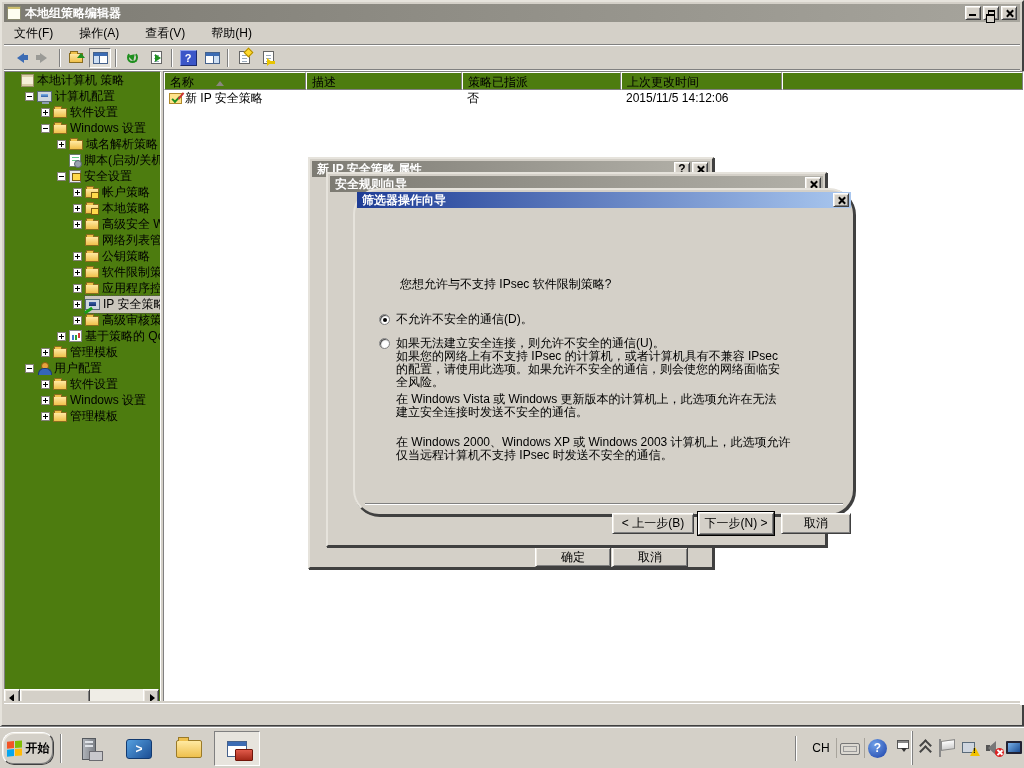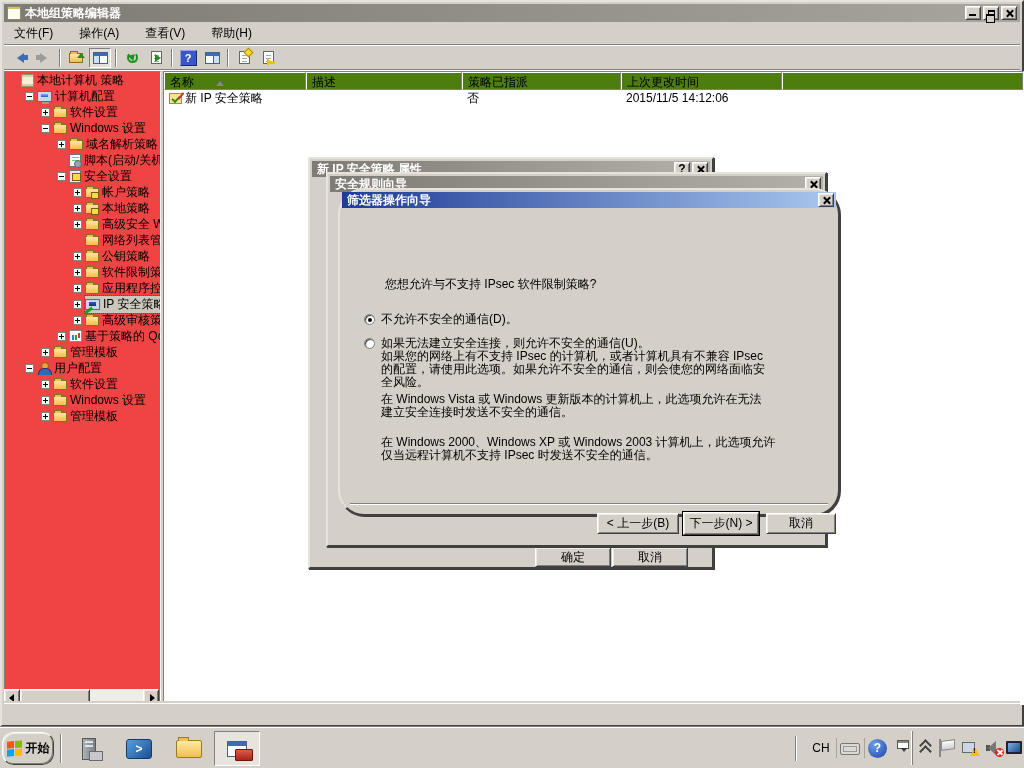--- a/index.html
+++ b/index.html
@@ -44,21 +44,21 @@
   .refresh-c::after { content:""; position:absolute; right:-3px; top:-3px; width:0; height:0; border:4px solid transparent; border-left:6px solid #1f8f1f; transform:rotate(-45deg); }
   .mini-doc { width:11px; height:13px; background:#fff; border:1px solid #666; position:relative; box-shadow:inset 0 -2px 0 #fff; }
   .mini-doc .lines { position:absolute; left:2px; right:2px; top:3px; height:7px; background:repeating-linear-gradient(#9ab 0 1px, transparent 1px 3px); }
   .green-r { position:absolute; right:-4px; bottom:1px; width:0; height:0; border:4px solid transparent; border-left:6px solid #1f8f1f; }
   .help-sq { width:17px; height:16px; background:#3b56c8; border:1px solid; border-color:#8fa0e8 #1c2a6e #1c2a6e #8fa0e8; color:#fff; font-weight:bold; font-size:11px; text-align:center; line-height:14px; }
   .spark { position:absolute; right:-3px; top:-3px; width:7px; height:7px; background:#ffd92a; transform:rotate(45deg); border:1px solid #b08a00; }
   .yellow-arrow { position:absolute; right:-2px; bottom:-1px; width:8px; height:3px; background:#e8c400; }
   .yellow-arrow::after { content:""; position:absolute; right:-1px; top:-3px; border:4px solid transparent; border-left:5px solid #e8c400; }
 
   
-  #treepanel { position:absolute; left:2px; top:69px; width:157px; height:634px; background:#ef4444; border:1px solid; border-color:#808080 #fff #fff #808080; overflow:hidden; }
+  #treepanel { position:absolute; left:2px; top:69px; width:157px; height:634px; background:#4d7c0f; border:1px solid; border-color:#808080 #fff #fff #808080; overflow:hidden; }
   .trow { height:16px; display:flex; align-items:center; white-space:nowrap; padding-top:0; }
   .expbox { width:9px; height:9px; min-width:9px; background:#fff; border:1px solid #848078; margin-right:3px; position:relative; }
   .expbox::before { content:""; position:absolute; left:1px; top:3px; width:5px; height:1px; background:#000; }
   .expbox.plus::after { content:""; position:absolute; left:3px; top:1px; width:1px; height:5px; background:#000; }
   .expbox.none { visibility:hidden; }
   .tico { display:inline-block; margin-right:3px; position:relative; flex:none; }
   .tlabel { overflow:hidden; white-space:nowrap; }
   .selwrap { background:#cbc7bd; outline:1px dotted #55524c; display:flex; align-items:center; }
   .i-scroll { width:13px; height:13px; background:#f5efd8; border:1px solid #9a8f6a; box-shadow:inset 0 2px 0 #d9cfa8, inset 0 -2px 0 #d9cfa8; }
   .i-computer { width:15px; height:11px; background:#cfd6df; border:1px solid #5a6b7a; }
@@ -104,21 +104,21 @@
   
   .dlg { position:absolute; background:#d4d0c8; border:2px solid; border-color:#e6e3dc #404040 #404040 #e6e3dc; box-shadow:1px 1px 0 #404040; }
   .dlg-title { position:absolute; left:2px; right:2px; top:2px; height:16px; display:flex; align-items:center; padding:0 2px 0 5px; }
   .dlg-title.inactive { background:linear-gradient(90deg,#7d7b73,#b3b1a9); }
   .dlg-title.active { background:linear-gradient(90deg,#1e3c95,#a9c7ef); }
   .dlg-title .ttext { color:#fff; font-weight:bold; flex:1; white-space:nowrap; overflow:hidden; }
   .dlg-capbtn { width:16px; height:14px; margin-left:2px; position:relative; font-weight:bold; text-align:center; line-height:13px; }
 
   #dlg-props  { left:308px; top:157px; width:406px; height:412px; z-index:10; }
   #dlg-rule   { left:326px; top:172px; width:501px; height:375px; z-index:20; }
-  #dlg-filter { left:338px; top:188px; width:502px; height:328px; z-index:30;border-radius:26px; }
+  #dlg-filter { left:353px; top:188px; width:502px; height:328px; z-index:30;border-radius:26px; }
 
   #dlg-props .okrow-btn { position:absolute; width:76px; height:20px; }
   .wiz-head { position:absolute; left:2px; right:2px; top:19px; height:50px; background:#fff; border-bottom:1px solid #808080; box-shadow:0 1px 0 #fff; }
   .wiz-heading { position:absolute; left:23px; top:7px; font-weight:bold; }
   .wiz-sub { position:absolute; left:41px; top:26px; }
   .wiz-body { position:absolute; left:2px; right:2px; top:71px; bottom:2px; }
   .wiz-q { position:absolute; left:43px; top:15px; }
   .radio-row { position:absolute; left:22px; display:flex; align-items:center; }
   .radio { width:11px; height:11px; border-radius:50%; background:#fff; border:1px solid #808080; box-shadow:inset 1px 1px 1px #404040; margin-right:6px; position:relative; flex:none; }
   .radio.checked::after { content:""; position:absolute; left:3px; top:3px; width:4px; height:4px; border-radius:50%; background:#000; }

